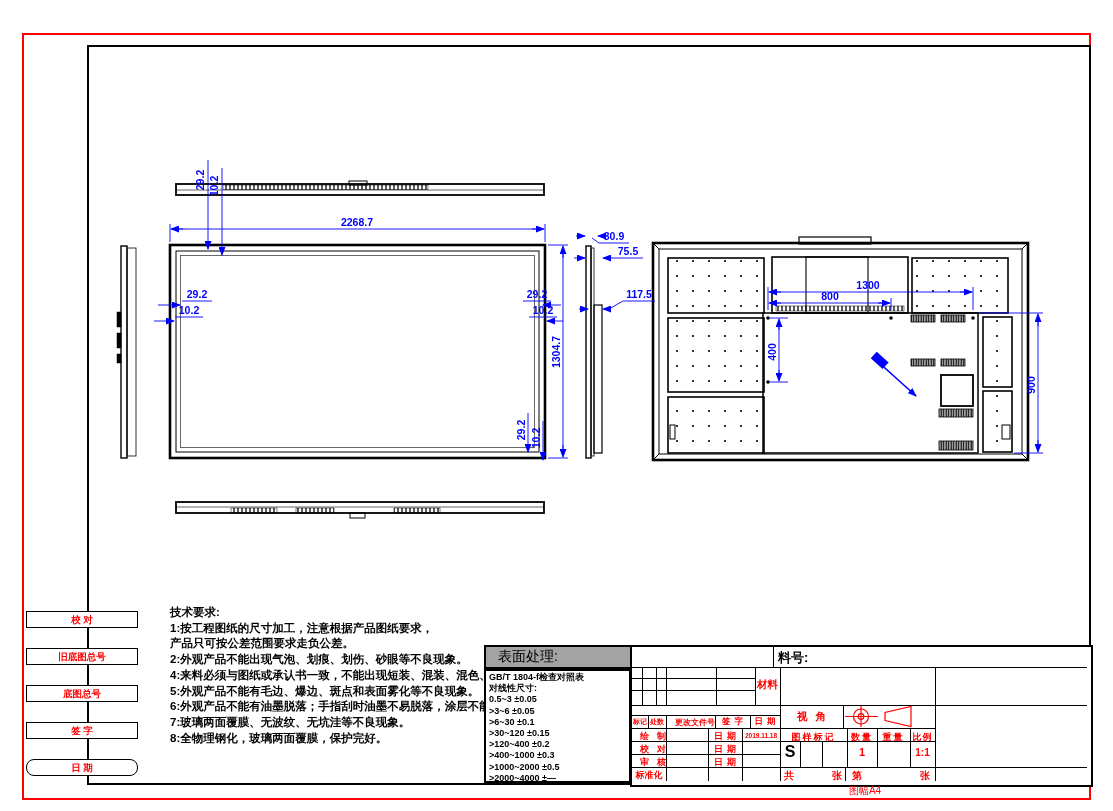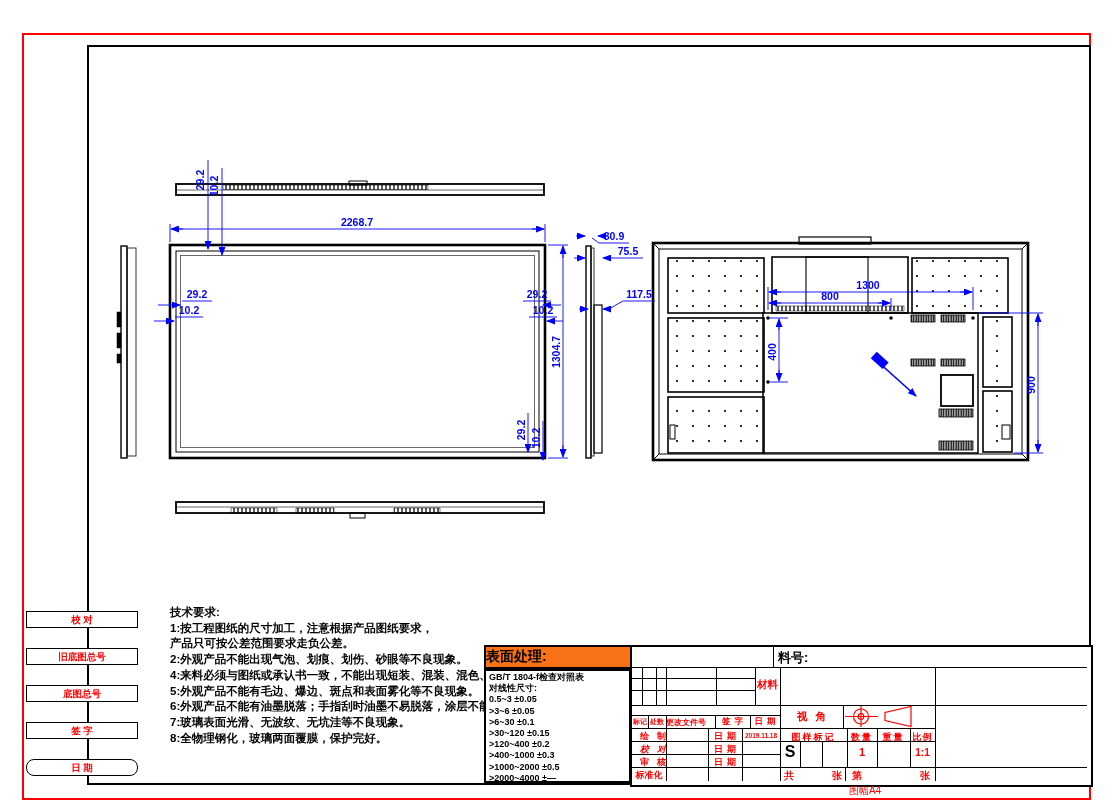--- a/index.html
+++ b/index.html
@@ -7,21 +7,21 @@
        font-family:"Liberation Sans",sans-serif;-webkit-font-smoothing:none;}
   .abs{position:absolute;}
   .red-border{left:22px;top:33px;width:1065px;height:763px;border:2px solid #f00;}
   .frame{left:87px;top:45px;width:1000px;height:736px;border:2px solid #000;}
   .mbox{left:26px;width:110px;height:15px;border:1px solid #000;background:#fff;
         color:#f00;font-weight:bold;font-size:9.5px;line-height:15px;text-align:center;}
   .ls8{letter-spacing:8px;text-indent:8px;}
   .ls4{letter-spacing:4px;text-indent:4px;}
   .tech{left:170px;top:605px;width:420px;color:#000;font-weight:bold;font-size:11.5px;line-height:15.7px;}
   .surf-h{left:484px;top:645px;width:146px;height:20px;border:2px solid #000;
-          font-weight:bold;font-size:14px;line-height:19px;padding-left:0;color:#000;background:#f97316;}
+          font-weight:normal;font-size:14px;line-height:19px;padding-left:12px;color:#000;background:#a3a3a3;}
   .surf-t{left:484px;top:669px;width:140px;height:109px;border:2px solid #000;
           font-weight:bold;font-size:9px;line-height:11.2px;padding:1px 0 0 3px;color:#000;background:#fff;}
   .tb{left:630px;top:645px;width:459px;height:138px;border:2px solid #000;background:#fff;}
   .hl,.vl{position:absolute;background:#000;}
   .tbt{position:absolute;color:#f00;font-weight:bold;white-space:nowrap;}
   .blk{color:#000;}
   .sheet-a4{left:820px;top:784px;width:90px;text-align:center;color:#f00;font-weight:normal;font-size:10px;}
   svg text{font-family:"Liberation Sans",sans-serif;}
   .dimtxt{fill:#00f;font-size:10.5px;font-weight:bold;}
 </style>
@@ -223,21 +223,21 @@
 <div class="abs mbox" style="left:72px;top:820px;width:186px;height:13px;line-height:13px;"><span>文件路径</span></div>
 
 <div class="abs tech">
   <div>技术要求:</div>
   <div>1:按工程图纸的尺寸加工，注意根据产品图纸要求，</div>
   <div>产品只可按公差范围要求走负公差。</div>
   <div>2:外观产品不能出现气泡、划痕、划伤、砂眼等不良现象。</div>
   <div>4:来料必须与图纸或承认书一致，不能出现短装、混装、混色、异色等现象。</div>
   <div>5:外观产品不能有毛边、爆边、斑点和表面雾化等不良现象。</div>
   <div>6:外观产品不能有油墨脱落；手指刮时油墨不易脱落，涂层不能有划痕、</div>
-  <div>7:玻璃表面光滑、无波纹、无坑洼等不良现象。</div>
+  <div>7:玻璃两面覆膜、无波纹、无坑洼等不良现象。</div>
   <div>8:全物理钢化，玻璃两面覆膜，保护完好。</div>
 </div>
 
 <div class="abs surf-h">
   <span>表面处理:</span>
 </div>
 <div class="abs surf-t">
   <div>GB/T 1804-f检查对照表</div>
   <div>对线性尺寸:</div>
   <div>0.5~3  ±0.05</div>
@@ -283,28 +283,28 @@
   <div class="vl" style="left:168px;top:94px;width:1px;height:26px;"></div>
   <div class="vl" style="left:190px;top:94px;width:1px;height:26px;"></div>
   <div class="vl" style="left:213px;top:120px;width:1px;height:14px;"></div>
 
   <div class="tbt blk" style="left:146px;top:2px;font-size:13px;">料号:</div>
   <div class="tbt" style="left:123px;top:31px;width:25px;text-align:center;font-size:10.5px;">材料</div>
   <div class="tbt ls8" style="left:148px;top:63px;width:63px;text-align:center;font-size:10.5px;">视角</div>
 
   <div class="tbt" style="left:0;top:70px;width:16px;text-align:center;font-size:7px;">标记</div>
   <div class="tbt" style="left:16px;top:70px;width:18px;text-align:center;font-size:7px;">处数</div>
-  <div class="tbt" style="left:34px;top:70px;width:49px;text-align:left;font-size:8px;">更改文件号</div>
+  <div class="tbt" style="left:34px;top:70px;width:49px;text-align:right;font-size:8px;">更改文件号</div>
   <div class="tbt ls4" style="left:83px;top:69px;width:35px;text-align:center;font-size:8.5px;">签字</div>
   <div class="tbt ls4" style="left:118px;top:69px;width:30px;text-align:center;font-size:8.5px;">日期</div>
 
   <div class="tbt ls8" style="left:0;top:83px;width:34px;text-align:center;font-size:9px;">绘制</div>
   <div class="tbt ls4" style="left:76px;top:83px;width:34px;text-align:center;font-size:9px;">日期</div>
   <div class="tbt" style="left:110px;top:85px;width:38px;text-align:center;font-size:6.5px;">2019.11.18</div>
-  <div class="tbt ls8" style="left:0;top:96px;width:34px;text-align:left;font-size:9px;font-style:italic;">校对</div>
+  <div class="tbt ls8" style="left:0;top:96px;width:34px;text-align:left;font-size:9px;">校对</div>
   <div class="tbt ls4" style="left:76px;top:96px;width:34px;text-align:center;font-size:9px;">日期</div>
   <div class="tbt ls8" style="left:0;top:109px;width:34px;text-align:center;font-size:9px;">审核</div>
   <div class="tbt ls4" style="left:76px;top:109px;width:34px;text-align:center;font-size:9px;">日期</div>
   <div class="tbt" style="left:0;top:122px;width:34px;text-align:center;font-size:9px;">标准化</div>
 
   <div class="tbt" style="left:148px;top:84px;width:67px;text-align:center;font-size:9px;letter-spacing:2px;">图样标记</div>
   <div class="tbt" style="left:215px;top:84px;width:30px;text-align:center;font-size:9px;letter-spacing:2px;">数量</div>
   <div class="tbt" style="left:245px;top:84px;width:33px;text-align:center;font-size:9px;letter-spacing:2px;">重量</div>
   <div class="tbt" style="left:278px;top:84px;width:25px;text-align:center;font-size:9px;letter-spacing:1px;">比例</div>
 

